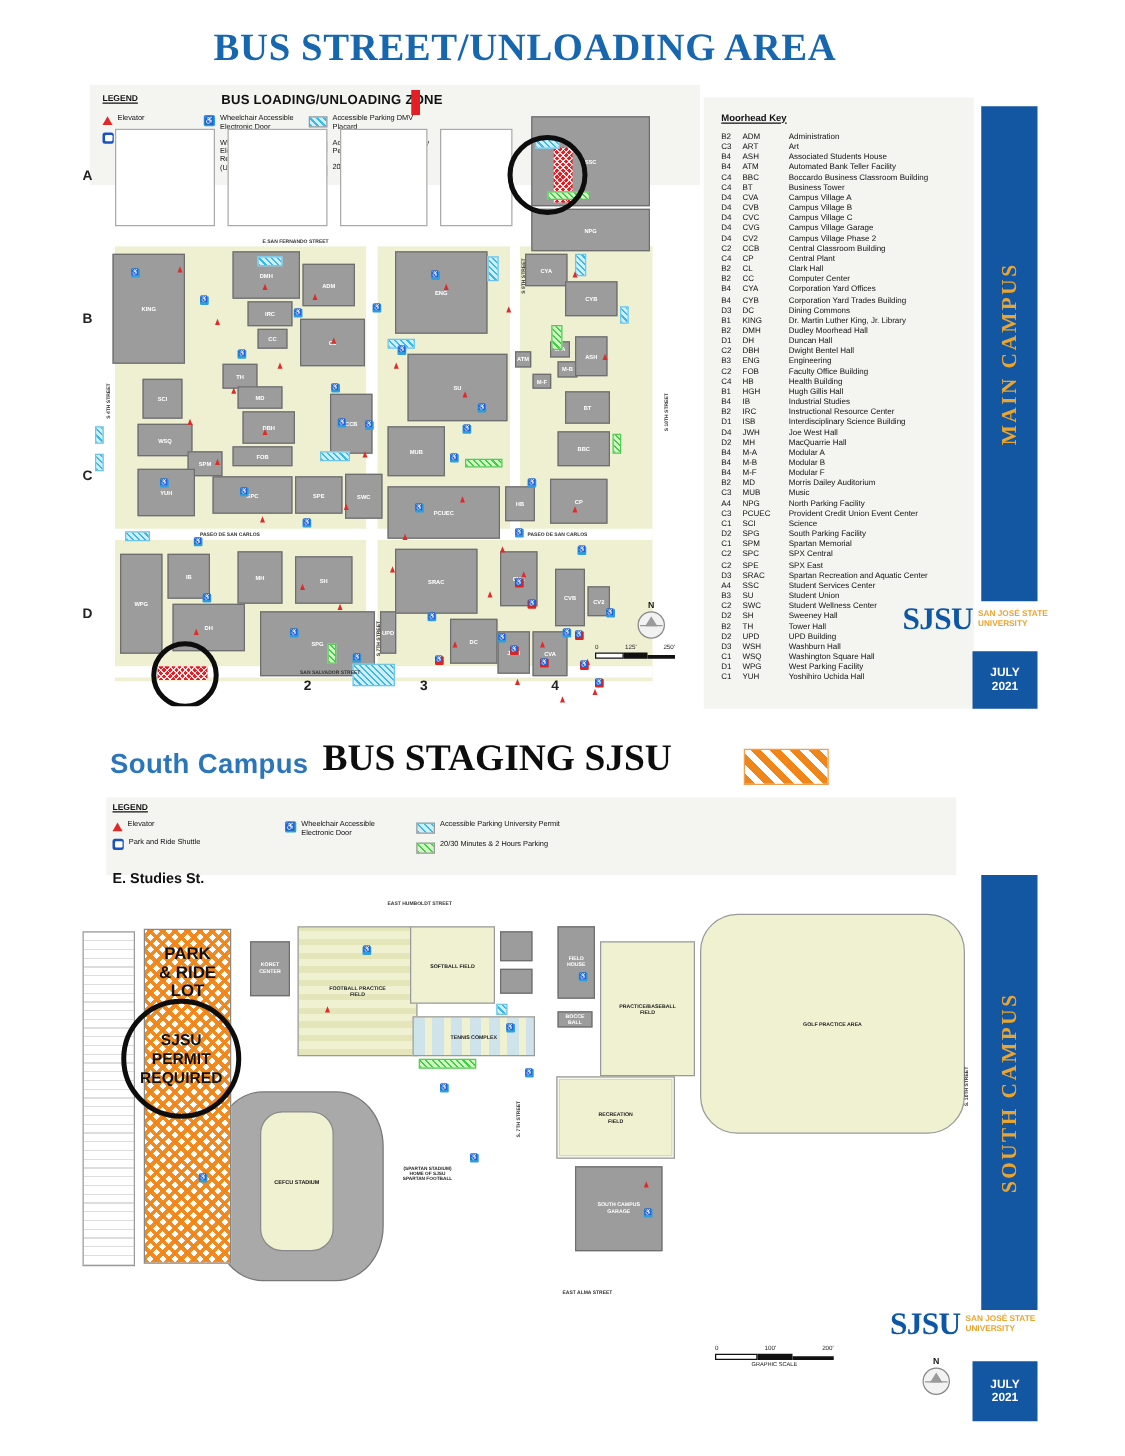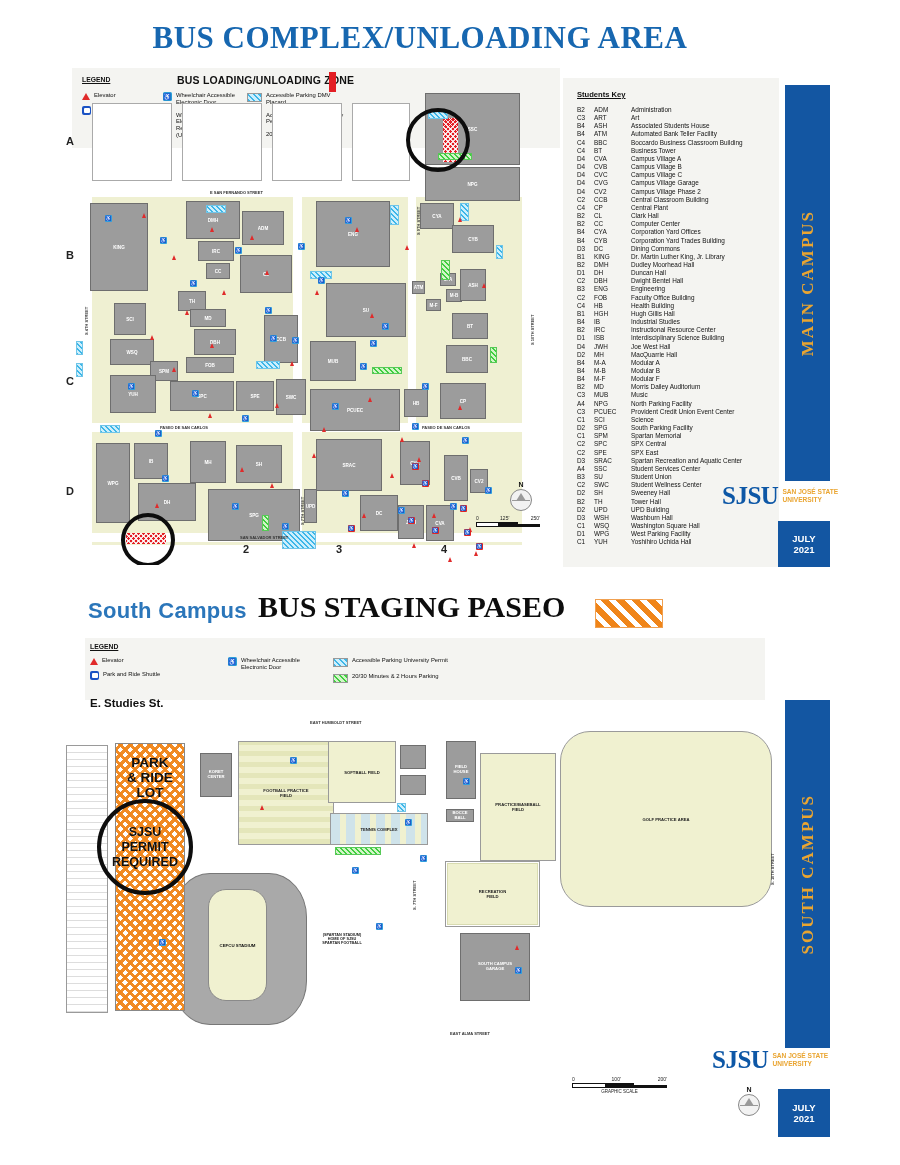--- a/index.html
+++ b/index.html
@@ -119,21 +119,21 @@
   
   .south-campus{font-weight:bold;font-size:22px;color:#2b76ba;letter-spacing:.3px;}
   .staging-title{font-family:"Liberation Serif",serif;font-weight:bold;font-size:30px;color:#0d0d0d;}
   .staging-swatch{background:repeating-linear-gradient(45deg,#f08519 0 6px,#fff 6px 11px);
     border:1px solid #f0a050;}
   .humboldt{font-weight:bold;font-size:11.5px;color:#111;}
 </style>
 </head>
 <body>
 
-<div class="abs page-title">BUS COMPLEX/UNLOADING AREA</div>
+<div class="abs page-title">BUS STREET/UNLOADING AREA</div>
 
 <div class="abs band" style="left:72px;top:68px;width:488px;height:80px;"></div>
 
 <div class="abs zone-title" style="left:177px;top:74px;">BUS LOADING/UNLOADING ZONE</div>
 <div class="abs zone-swatch" style="left:329px;top:72px;width:7px;height:20px;"></div>
 
 <div class="abs legend-title" style="left:82px;top:76px;">LEGEND</div>
 <div class="abs legend-col" style="left:82px;top:92px;width:78px;" id="mlc0">
     <div class="legend-item">
       <span class="ico ico-elevator"></span>
@@ -351,21 +351,21 @@
     <div class="grid-lab" style="left: 6px; top: 50px;">A</div>
     <div class="grid-lab" style="left: 6px; top: 164px;">B</div>
     <div class="grid-lab" style="left: 6px; top: 290px;">C</div>
     <div class="grid-lab" style="left: 6px; top: 400px;">D</div>
     <div class="grid-lab" style="left: 183px; top: 458px;">2</div>
     <div class="grid-lab" style="left: 276px; top: 458px;">3</div>
     <div class="grid-lab" style="left: 381px; top: 458px;">4</div>
   </div>
 
 <div class="abs lk-panel" style="left:563px;top:78px;width:216px;height:489px;">
-  <div class="lk-title">Students Key</div>
+  <div class="lk-title">Moorhead Key</div>
   <div id="lk-rows">
       <div class="lk-row">
         <span class="lk-grid">B2</span>
         <span class="lk-code">ADM</span>
         <span class="lk-name">Administration</span>
       </div>
       <div class="lk-row">
         <span class="lk-grid">C3</span>
         <span class="lk-code">ART</span>
         <span class="lk-name">Art</span>
@@ -642,21 +642,21 @@
     <span>SAN JOSÉ STATE</span><br>
     <span>UNIVERSITY</span>
   </span>
 </div>
 <div class="abs date-badge" style="left:778px;top:521px;width:52px;height:46px;">
   <span>JULY</span>
   <span>2021</span>
 </div>
 
 <div class="abs south-campus" style="left:88px;top:598px;">South Campus</div>
-<div class="abs staging-title" style="left:258px;top:590px;">BUS STAGING PASEO</div>
+<div class="abs staging-title" style="left:258px;top:590px;">BUS STAGING SJSU</div>
 <div class="abs staging-swatch" style="left:595px;top:599px;width:66px;height:27px;"></div>
 
 <div class="abs band" style="left:85px;top:638px;width:680px;height:62px;"></div>
 <div class="abs legend-title" style="left:90px;top:643px;">LEGEND</div>
 <div class="abs legend-col" style="left:90px;top:657px;width:100px;" id="slc0">
     <div class="legend-item">
       <span class="ico ico-elevator"></span>
       <span class="lab">Elevator</span>
     </div>
     <div class="legend-item">

